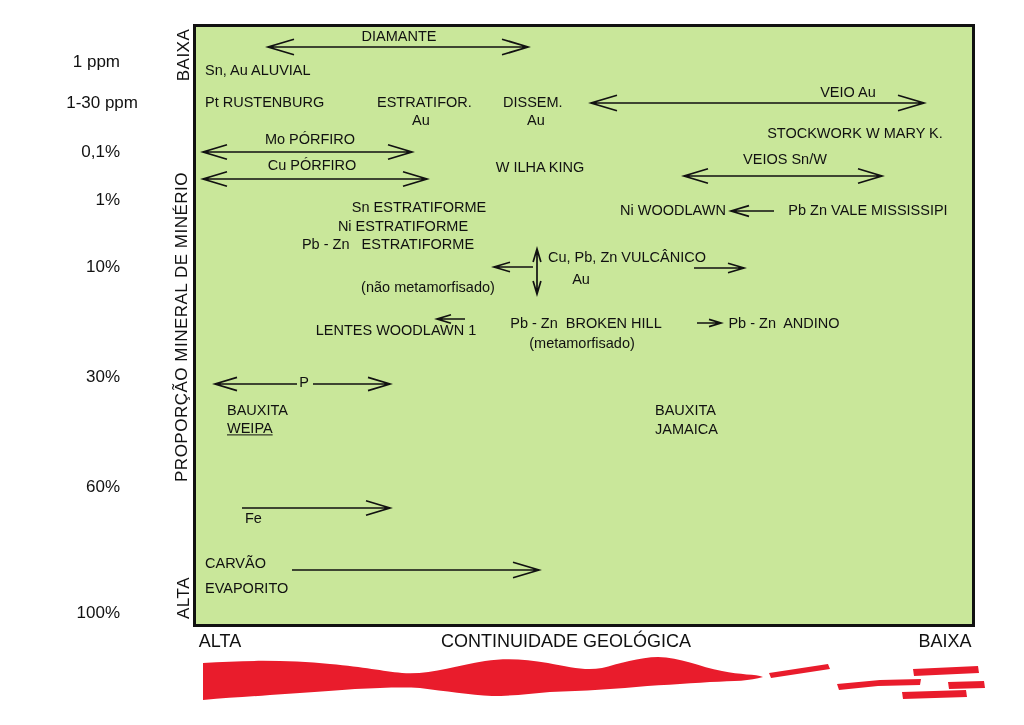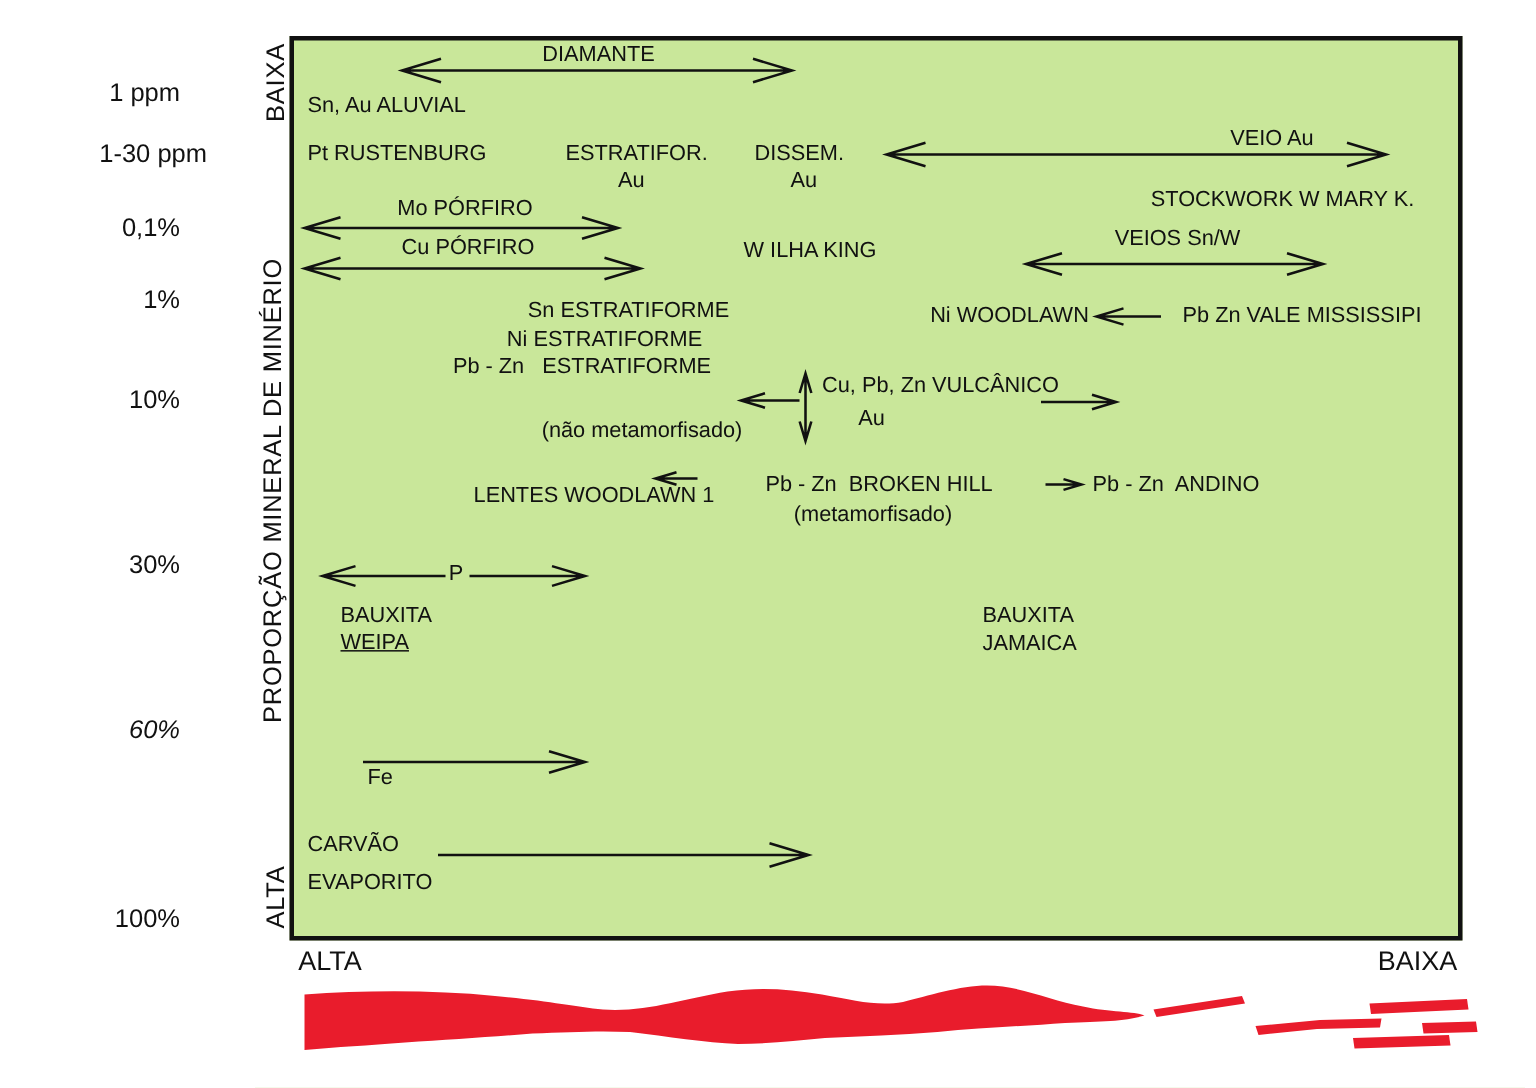--- a/index.html
+++ b/index.html
@@ -26,29 +26,30 @@
 
   <div id="plot-area"></div>
 
   <div id="y-ticks">
       <div class="tick-label" style="top: 62px;">1 ppm</div>
       <div class="tick-label" style="top: 103px; margin-left: 18px;">1-30 ppm</div>
       <div class="tick-label" style="top: 152px;">0,1%</div>
       <div class="tick-label" style="top: 200px;">1%</div>
       <div class="tick-label" style="top: 267px;">10%</div>
       <div class="tick-label" style="top: 377px;">30%</div>
-      <div class="tick-label" style="top: 487px; font-style: italic;">60%</div>
+      <div class="tick-label" style="top: 487px;">60%</div>
       <div class="tick-label" style="top: 613px;">100%</div>
     </div>
 
   <div class="vlabel" style="left:184px;top:55px;">BAIXA</div>
   <div class="vlabel" style="left:182px;top:327px;">PROPORÇÃO MINERAL DE MINÉRIO</div>
   <div class="vlabel" style="left:184px;top:598px;">ALTA</div>
 
   <div class="xlabel" style="left:220px;top:641px;">ALTA</div>
+  <div class="xlabel" style="left:566px;top:641px;">CONTINUIDADE GEOLÓGICA</div>
   <div class="xlabel" style="left:945px;top:641px;">BAIXA</div>
 
   <div id="plot-labels">
       <div class="plot-label center" style="left: 399px; top: 37px;">DIAMANTE</div>
       <div class="plot-label" style="left: 205px; top: 71px;">Sn, Au ALUVIAL</div>
       <div class="plot-label" style="left: 205px; top: 103px;">Pt RUSTENBURG</div>
       <div class="plot-label" style="left: 377px; top: 103px;">ESTRATIFOR.</div>
       <div class="plot-label" style="left: 412px; top: 121px;">Au</div>
       <div class="plot-label" style="left: 503px; top: 103px;">DISSEM.</div>
       <div class="plot-label" style="left: 527px; top: 121px;">Au</div>

